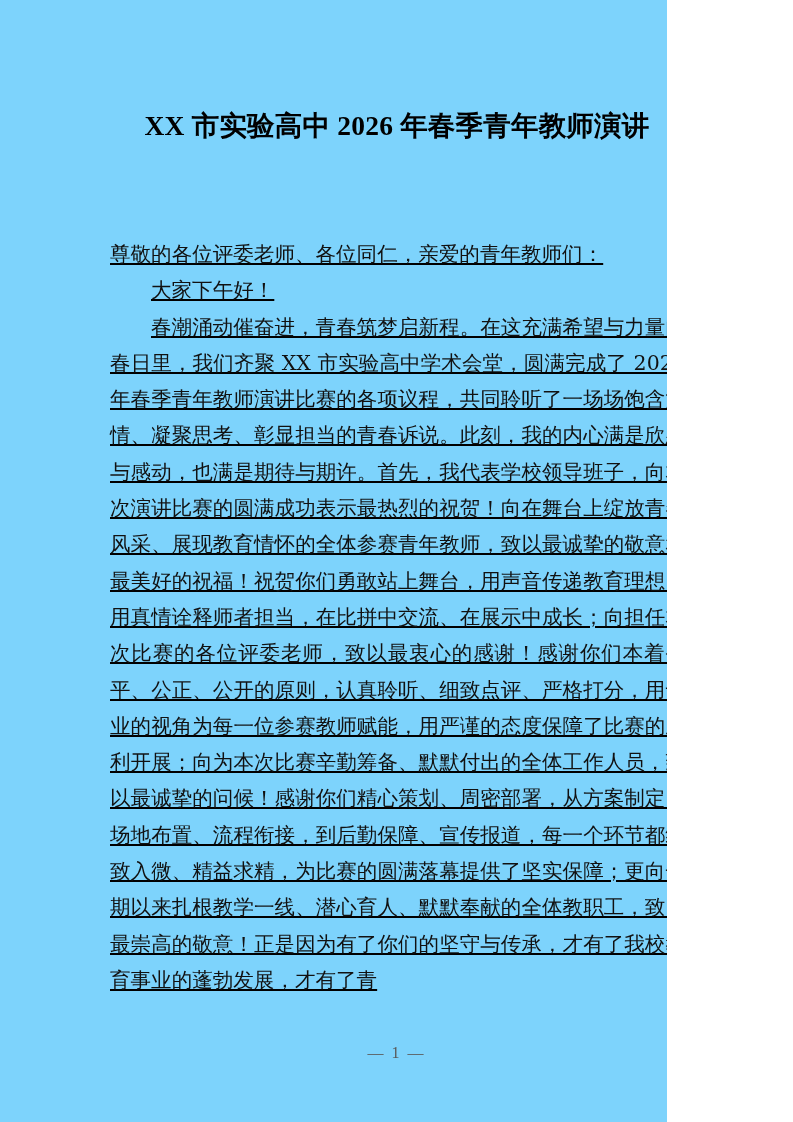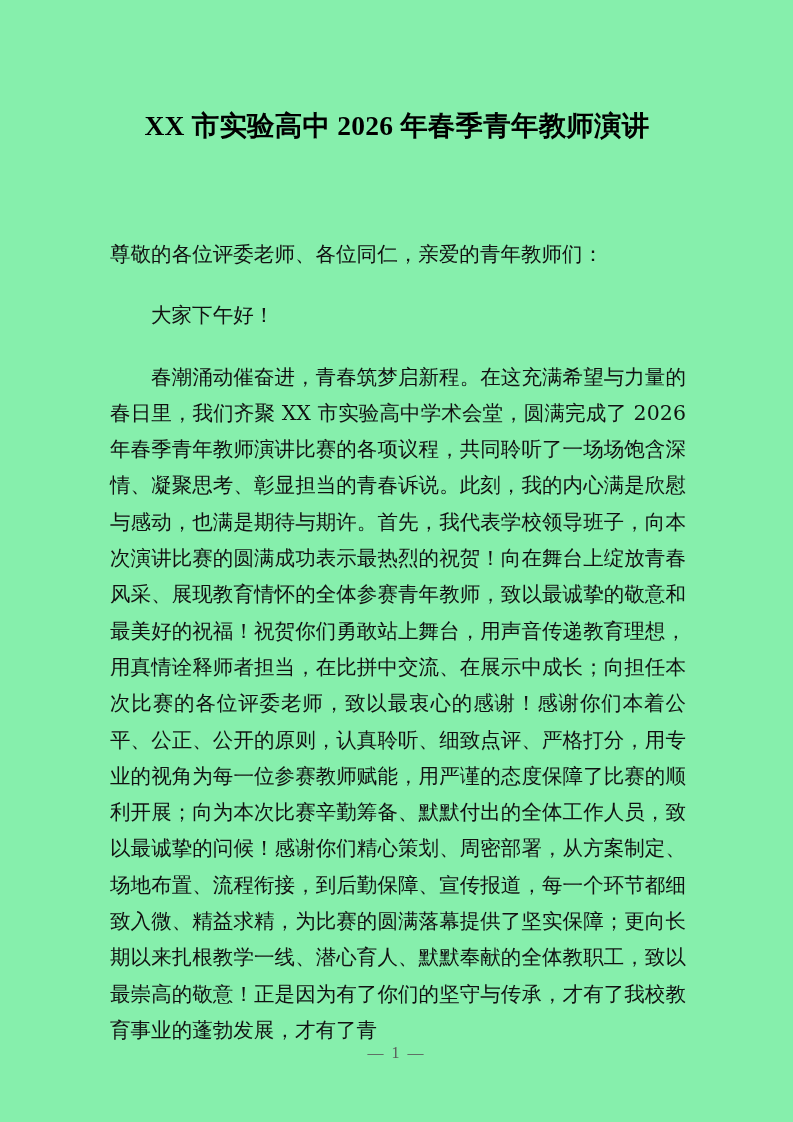--- a/index.html
+++ b/index.html
@@ -2,23 +2,23 @@
 <html><head>
 <meta charset="utf-8">
 <style>
   html, body {
     margin: 0;
     padding: 0;
     background: #ffffff;
   }
   .page {
     position: relative;
-    width: 793px;
+    width: 667px;
     height: 1122px;
-    background: #86efac;
+    background: #7dd3fc;
     overflow: hidden;
     font-family: "DejaVu Serif", serif;
   }
   .doc-title {
     position: absolute;
     left: 110px;
     top: 104px;
     width: 574px;
     text-align: center;
     font-family: "Liberation Serif", "DejaVu Serif", serif;
@@ -26,34 +26,34 @@
     font-size: 27.5px;
     line-height: 44px;
     color: #000000;
     letter-spacing: 0.2px;
   }
   .body-block {
     position: absolute;
     left: 110px;
     top: 236px;
     width: 576px;
+    text-decoration: underline;
   }
   .para {
     font-family: "DejaVu Serif", "Liberation Serif", serif;
     font-size: 20.5px;
     line-height: 36.3px;
     color: #111111;
     text-align: justify;
     text-justify: inter-ideograph;
     margin: 0;
     letter-spacing: 0.05px;
   }
   .para.indent {
     text-indent: 2em;
-    margin-top: 25px;
   }
   .page-footer {
     position: absolute;
     left: 0;
     top: 1044px;
     width: 793px;
     text-align: center;
     font-family: "Liberation Serif", "DejaVu Serif", serif;
     font-size: 16px;
     color: #5a5a5a;

